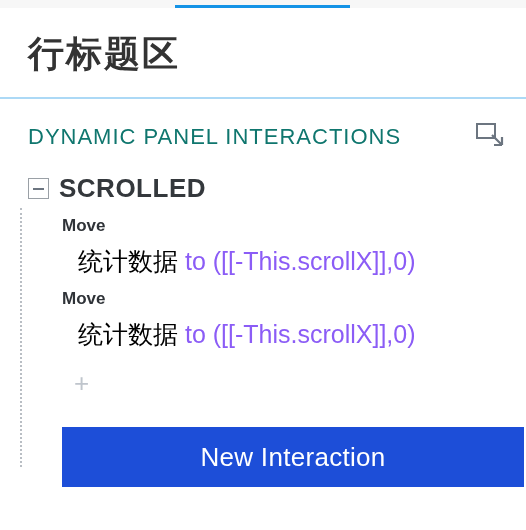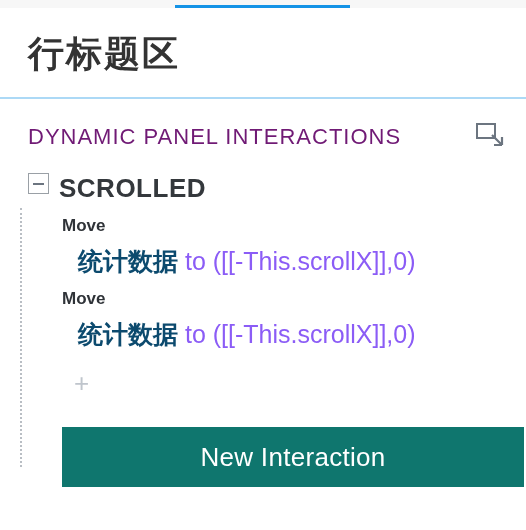--- a/index.html
+++ b/index.html
@@ -4,35 +4,35 @@
 <style>
   * { box-sizing: border-box; margin: 0; padding: 0; }
   html, body { width: 526px; height: 530px; font-family: -apple-system, "Helvetica Neue", Arial, sans-serif; background: #fff; color: #3a3a3a; }
   .top-strip { height: 8px; background: #f7f7f7; position: relative; }
   .active-tab-indicator { position: absolute; left: 175px; top: 5px; width: 175px; height: 3px; background: #1593e6; }
   .title-row { padding: 22px 28px 18px 28px; }
   .title-text { font-size: 36px; font-weight: 700; letter-spacing: 2px; color: #333; }
   .divider { height: 2px; background: #acd9f6; width: 100%; }
   .section { padding: 24px 22px 0 28px; }
   .section-header { display: flex; align-items: center; justify-content: space-between; }
-  .section-title { font-size: 22px; letter-spacing: 1px; color: #701a75; font-weight: 400; }
+  .section-title { font-size: 22px; letter-spacing: 1px; color: #0f766e; font-weight: 400; }
   .header-icon { color: #6c7580; }
-  .event-row { display: flex; align-items: flex-start; margin-top: 22px; }
+  .event-row { display: flex; align-items: center; margin-top: 22px; }
   .collapse-box { width: 21px; height: 21px; border: 1px solid #9aa0a6; display: flex; align-items: center; justify-content: center; margin-right: 10px; }
   .collapse-minus { width: 11px; height: 2px; background: #6c7580; }
   .event-name { font-size: 26px; font-weight: 700; color: #34383c; letter-spacing: 0.5px; }
   .dotted-col { position: absolute; left: 20px; top: 208px; bottom: 20px; border-left: 2px dotted #b9bec4; }
   .actions { margin-left: 34px; margin-top: 12px; position: relative; }
   .action-block { margin-top: 10px; }
   .action-label { font-size: 17px; font-weight: 700; color: #2f3338; }
   .action-detail { font-size: 25px; margin-top: 8px; margin-left: 16px; line-height: 1.4; }
-  .target-green { color: #0c4a6e; font-weight: 700; }
+  .target-green { color: #000000; font-weight: 400; }
   .expr-text { color: #8b5cf6; }
   .add-row { margin-top: 16px; margin-left: 12px; font-size: 26px; color: #bfc5cc; font-weight: 300; cursor: pointer; }
-  .new-interact-btn { margin: 28px 0 0 0; width: 462px; height: 60px; background: #0f766e; color: #fff; font-size: 26px; display: flex; align-items: center; justify-content: center; border: none; cursor: pointer; font-weight: 400; letter-spacing: 0.3px; }
+  .new-interact-btn { margin: 28px 0 0 0; width: 462px; height: 60px; background: #1d4ed8; color: #fff; font-size: 26px; display: flex; align-items: center; justify-content: center; border: none; cursor: pointer; font-weight: 400; letter-spacing: 0.3px; }
   .wrap { position: relative; }
 </style>
 </head>
 <body>
 
 <div class="wrap">
   <div class="top-strip">
     <div class="active-tab-indicator"></div>
   </div>
 

